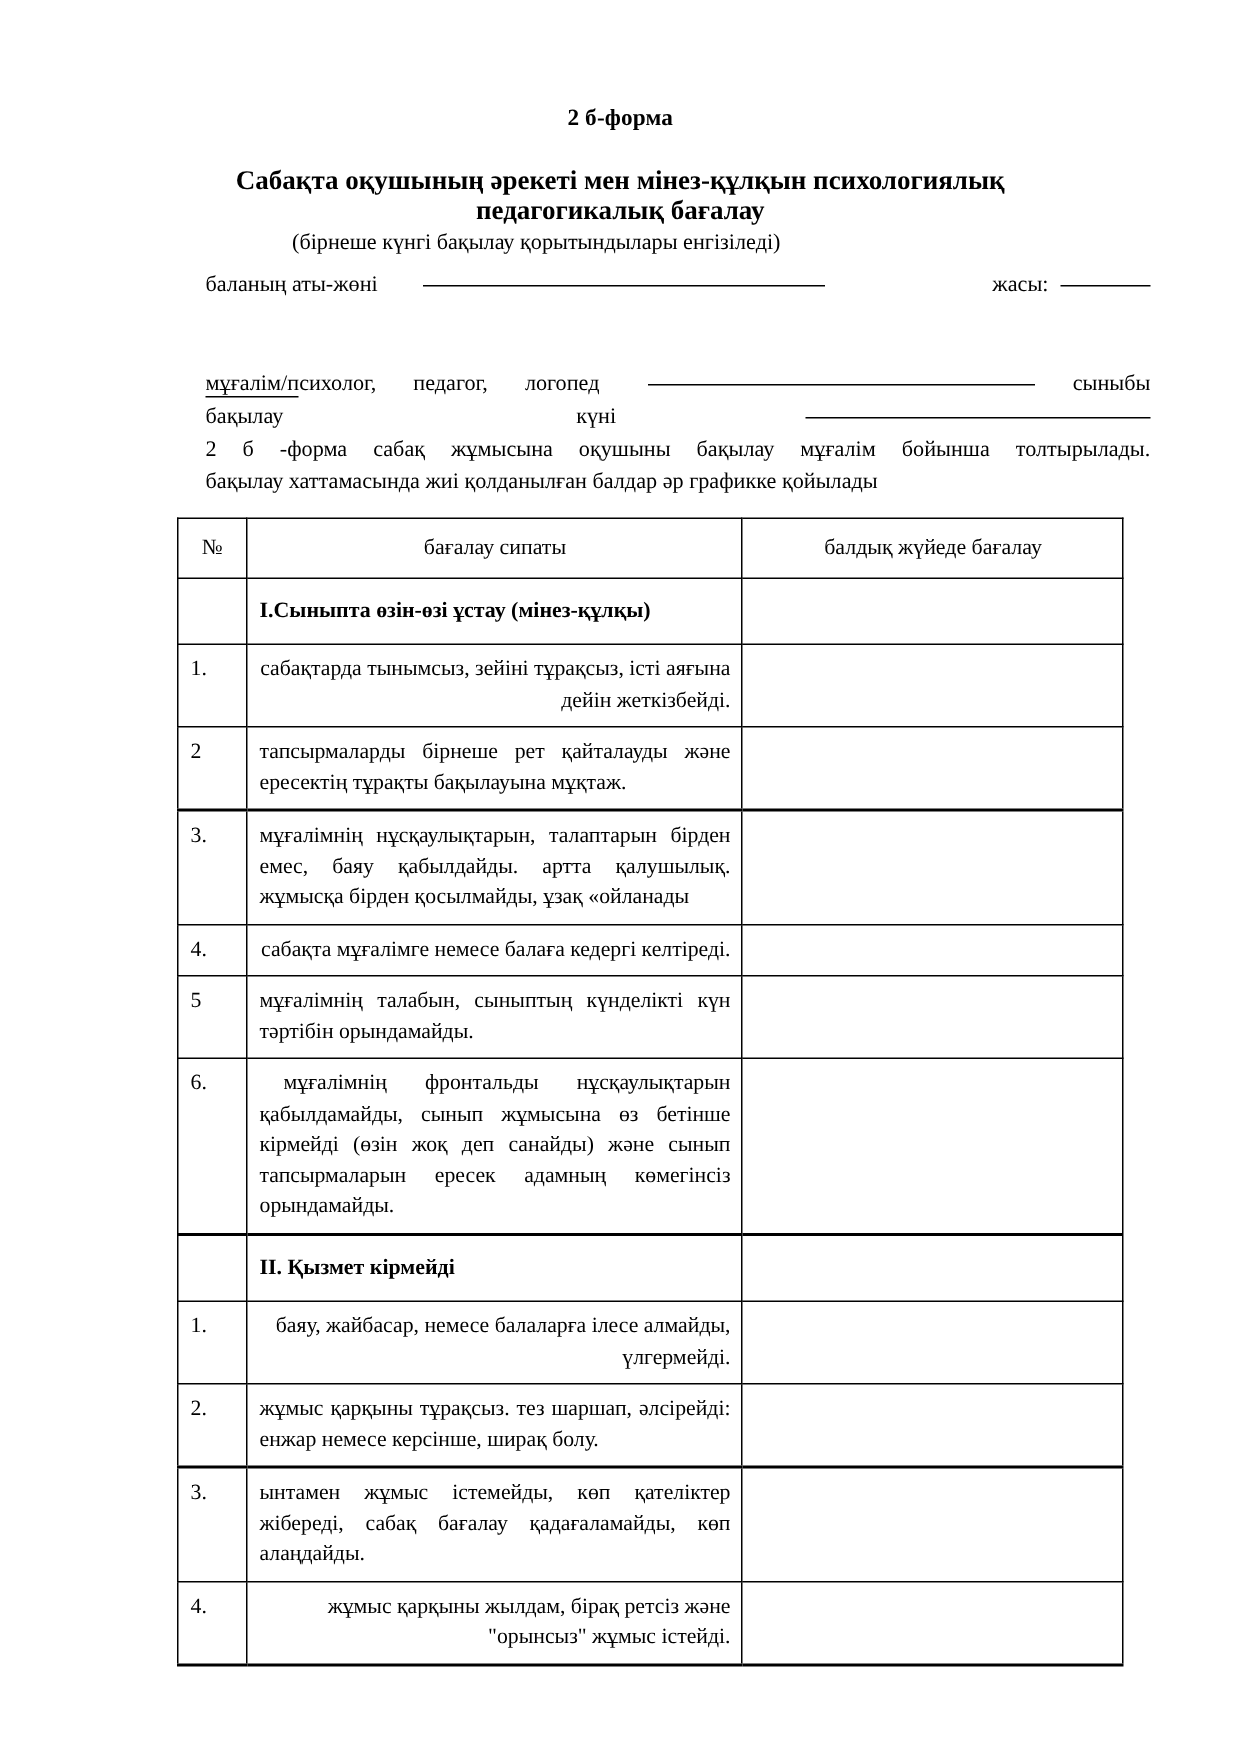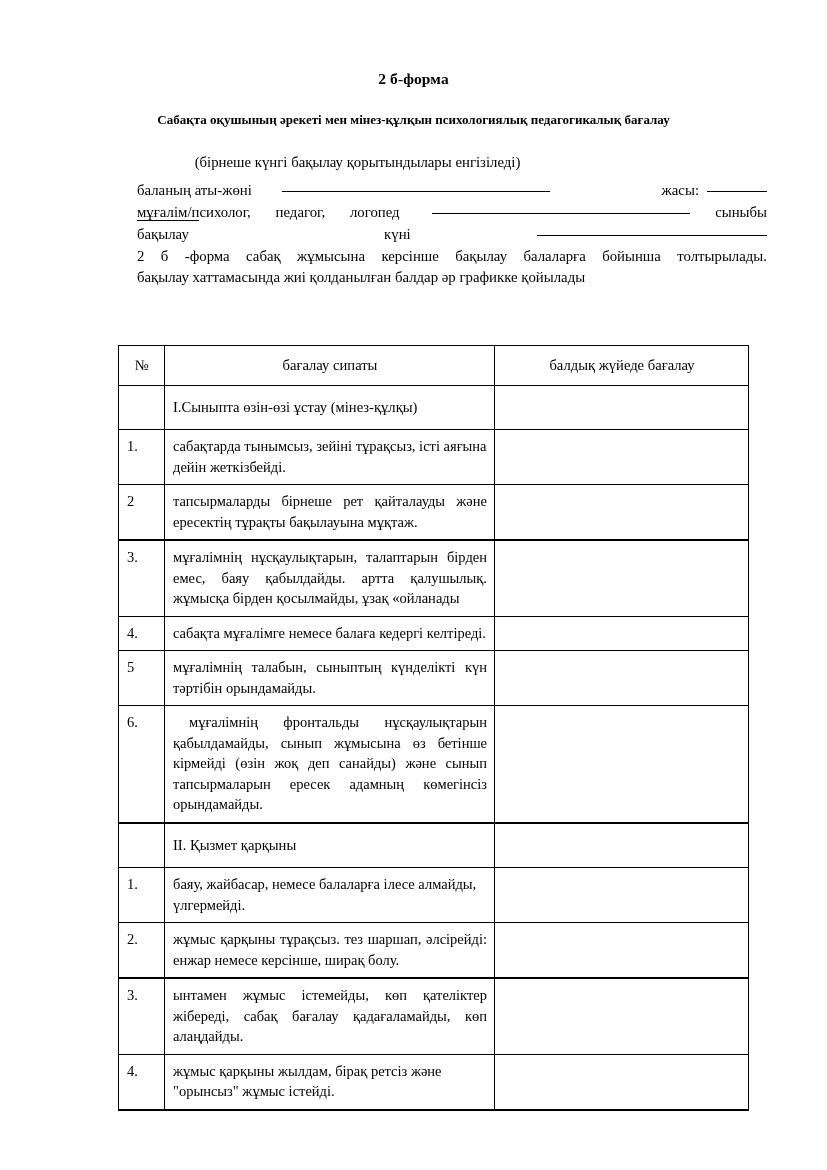--- a/index.html
+++ b/index.html
@@ -33,21 +33,21 @@
     font-size: 15.5px;
     font-weight: bold;
     letter-spacing: 0.1px;
   }
   .doc-title {
     position: absolute;
     top: 110px;
     left: 146px;
     width: 535px;
     text-align: center;
-    font-size: 13px;
+    font-size: 18px;
     font-weight: bold;
     line-height: 20px;
   }
   .doc-subtitle {
     position: absolute;
     top: 153px;
     left: 0;
     width: 715px;
     text-align: center;
     font-size: 14.8px;
@@ -64,20 +64,21 @@
     line-height: 21.5px;
   }
   .fill-row {
     display: flex;
     align-items: baseline;
     width: 100%;
     white-space: nowrap;
   }
   .fill-row.justify {
     justify-content: space-between;
+    margin-top: 44px;
   }
   .rule {
     display: inline-block;
     border-bottom: 1px solid #000;
     height: 0;
     position: relative;
     top: -3px;
   }
   .r-name  { width: 268px; margin-left: 30px; }
   .r-age   { width: 60px;  margin-left: 8px; }
@@ -137,33 +138,33 @@
     font-size: 14.6px;
   }
   .score-table .hdr td:first-child {
     padding-left: 0;
     padding-right: 0;
   }
 
   .num-cell { text-align: left; padding-left: 9px; }
 
   .section-row td {
-    font-weight: normal;
+    font-weight: bold;
     font-size: 14.6px;
     padding-top: 11px;
     padding-bottom: 12px;
   }
   .thick-bottom td { border-bottom-width: 2px; }
 
   .desc {
     text-align: justify;
     text-justify: inter-word;
     hyphens: none;
   }
-  .desc.left { text-align: left; }
+  .desc.left { text-align: right; }
   .indent { display: inline-block; width: 16px; }
 </style>
 </head>
 <body>
 
 <div class="page">
 
   <div class="form-code">2 б-форма</div>
 
   <div class="doc-title">Сабақта оқушының әрекеті мен мінез-құлқын психологиялық педагогикалық бағалау</div>
@@ -198,23 +199,23 @@
       <span class="rule r-date"></span>
     </div>
 
     <div class="para">
       <div class="jline">
         <span>2</span>
         <span>б</span>
         <span>-форма</span>
         <span>сабақ</span>
         <span>жұмысына</span>
-        <span>керсінше</span>
+        <span>оқушыны</span>
         <span>бақылау</span>
-        <span>балаларға</span>
+        <span>мұғалім</span>
         <span>бойынша</span>
         <span>толтырылады.</span>
       </div>
       <div>бақылау хаттамасында жиі қолданылған балдар әр графикке қойылады</div>
     </div>
 
   </div>
 
   <table class="score-table">
     <colgroup>
@@ -266,21 +267,21 @@
       </tr>
 
       <tr class="thick-bottom">
         <td class="num-cell">6.</td>
         <td class="desc"><span class="indent"></span><span>мұғалімнің фронтальды нұсқаулықтарын қабылдамайды, сынып жұмысына өз бетінше кірмейді (өзін жоқ деп санайды) және сынып тапсырмаларын ересек адамның көмегінсіз орындамайды.</span></td>
         <td></td>
       </tr>
 
       <tr class="section-row">
         <td></td>
-        <td>II. Қызмет қарқыны</td>
+        <td>II. Қызмет кірмейді</td>
         <td></td>
       </tr>
 
       <tr>
         <td class="num-cell">1.</td>
         <td class="desc left">баяу, жайбасар,  немесе балаларға ілесе алмайды, үлгермейді.</td>
         <td></td>
       </tr>
 
       <tr class="thick-bottom">

